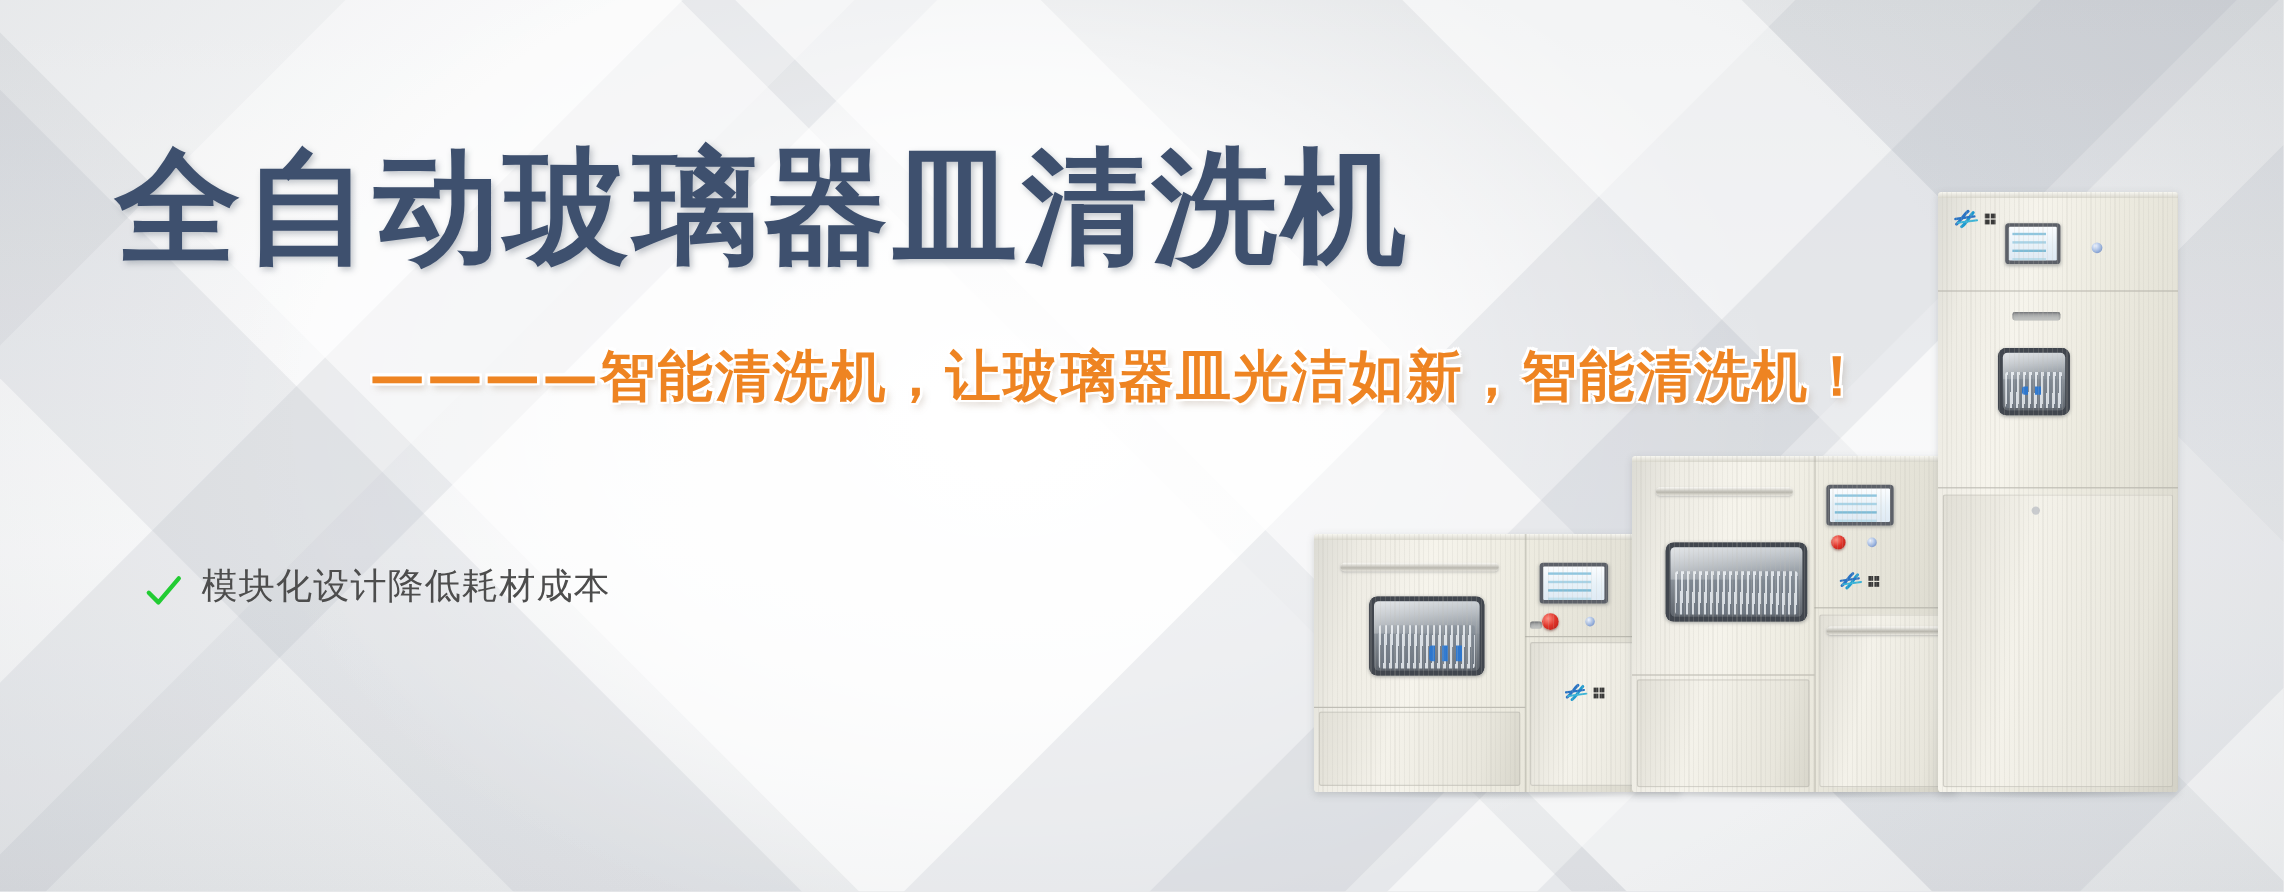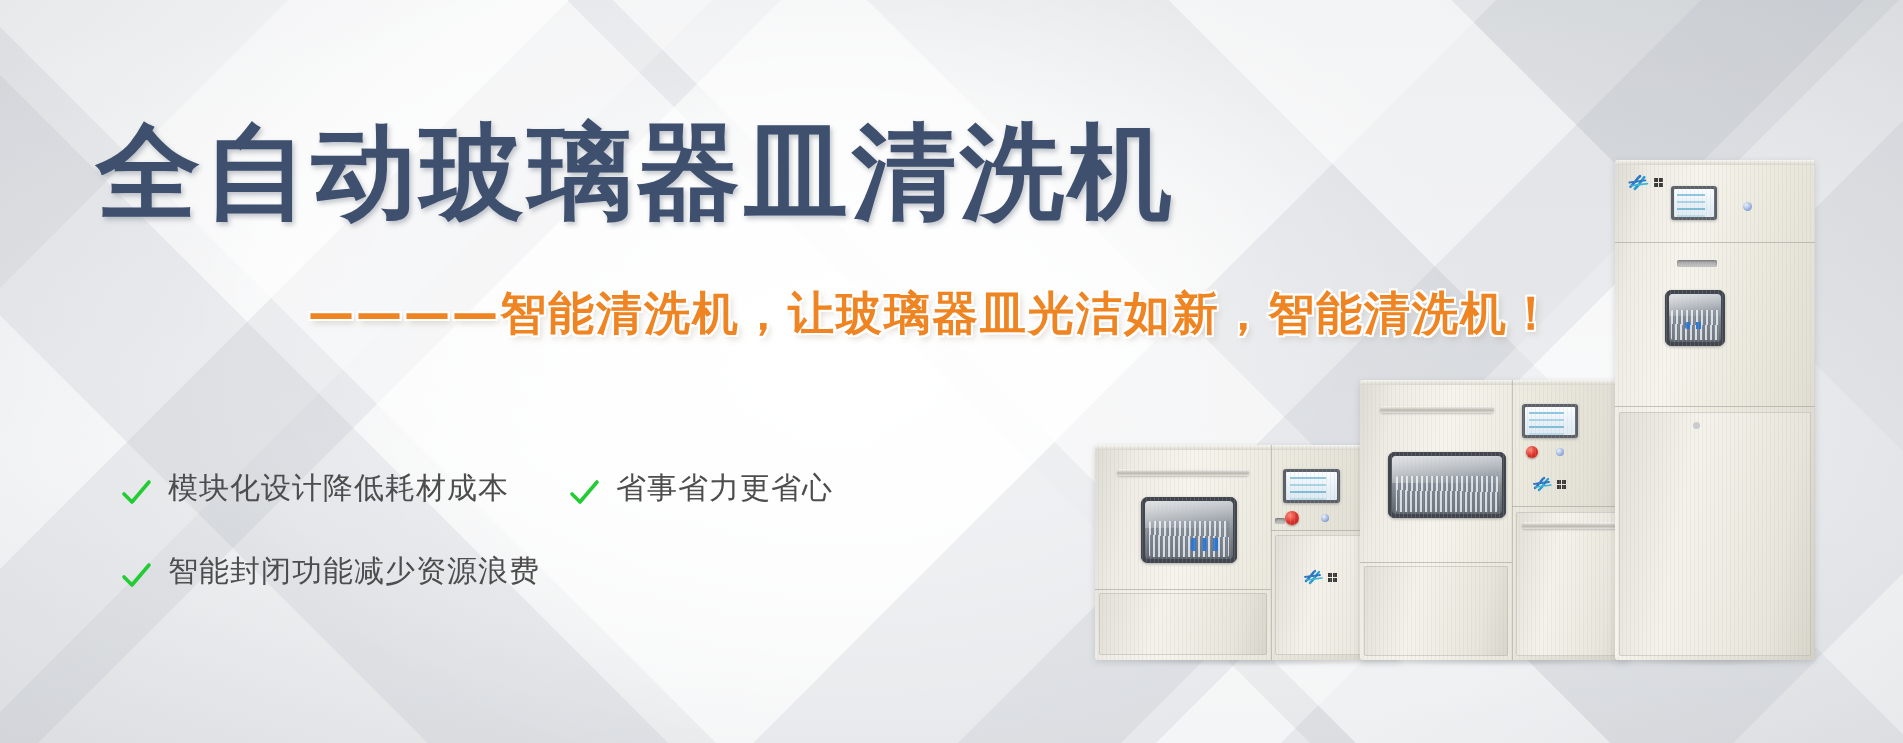--- a/index.html
+++ b/index.html
@@ -197,38 +197,22 @@
     <div class="features">
       <div class="frow">
         <div class="fitem col1">
           <span class="check">
             <svg width="32" height="32" viewBox="0 0 32 32">
                 <path d="M4 17 L12 25 L29 5" fill="none" stroke="#22cc33" stroke-width="3.6" stroke-linecap="round" stroke-linejoin="round"></path>
               </svg>
           </span>
           <span class="ftext">模块化设计降低耗材成本</span>
         </div>
-        <div class="fitem">
-          <span class="check">
-            <svg width="32" height="32" viewBox="0 0 32 32">
-                <path d="M4 17 L12 25 L29 5" fill="none" stroke="#22cc33" stroke-width="3.6" stroke-linecap="round" stroke-linejoin="round"></path>
-              </svg>
-          </span>
-          <span class="ftext">省事省力更省心</span>
-        </div>
       </div>
       <div class="frow">
-        <div class="fitem col1">
-          <span class="check">
-            <svg width="32" height="32" viewBox="0 0 32 32">
-                <path d="M4 17 L12 25 L29 5" fill="none" stroke="#22cc33" stroke-width="3.6" stroke-linecap="round" stroke-linejoin="round"></path>
-              </svg>
-          </span>
-          <span class="ftext">智能封闭功能减少资源浪费</span>
-        </div>
       </div>
     </div>
 
     <div class="machines">
 
       <div class="machine mA">
         <div class="mshadow" style="width:300px;"></div>
         <div class="body-panel">
           <div class="topcap"></div>
           <div class="vline" style="left:176px;"></div>

